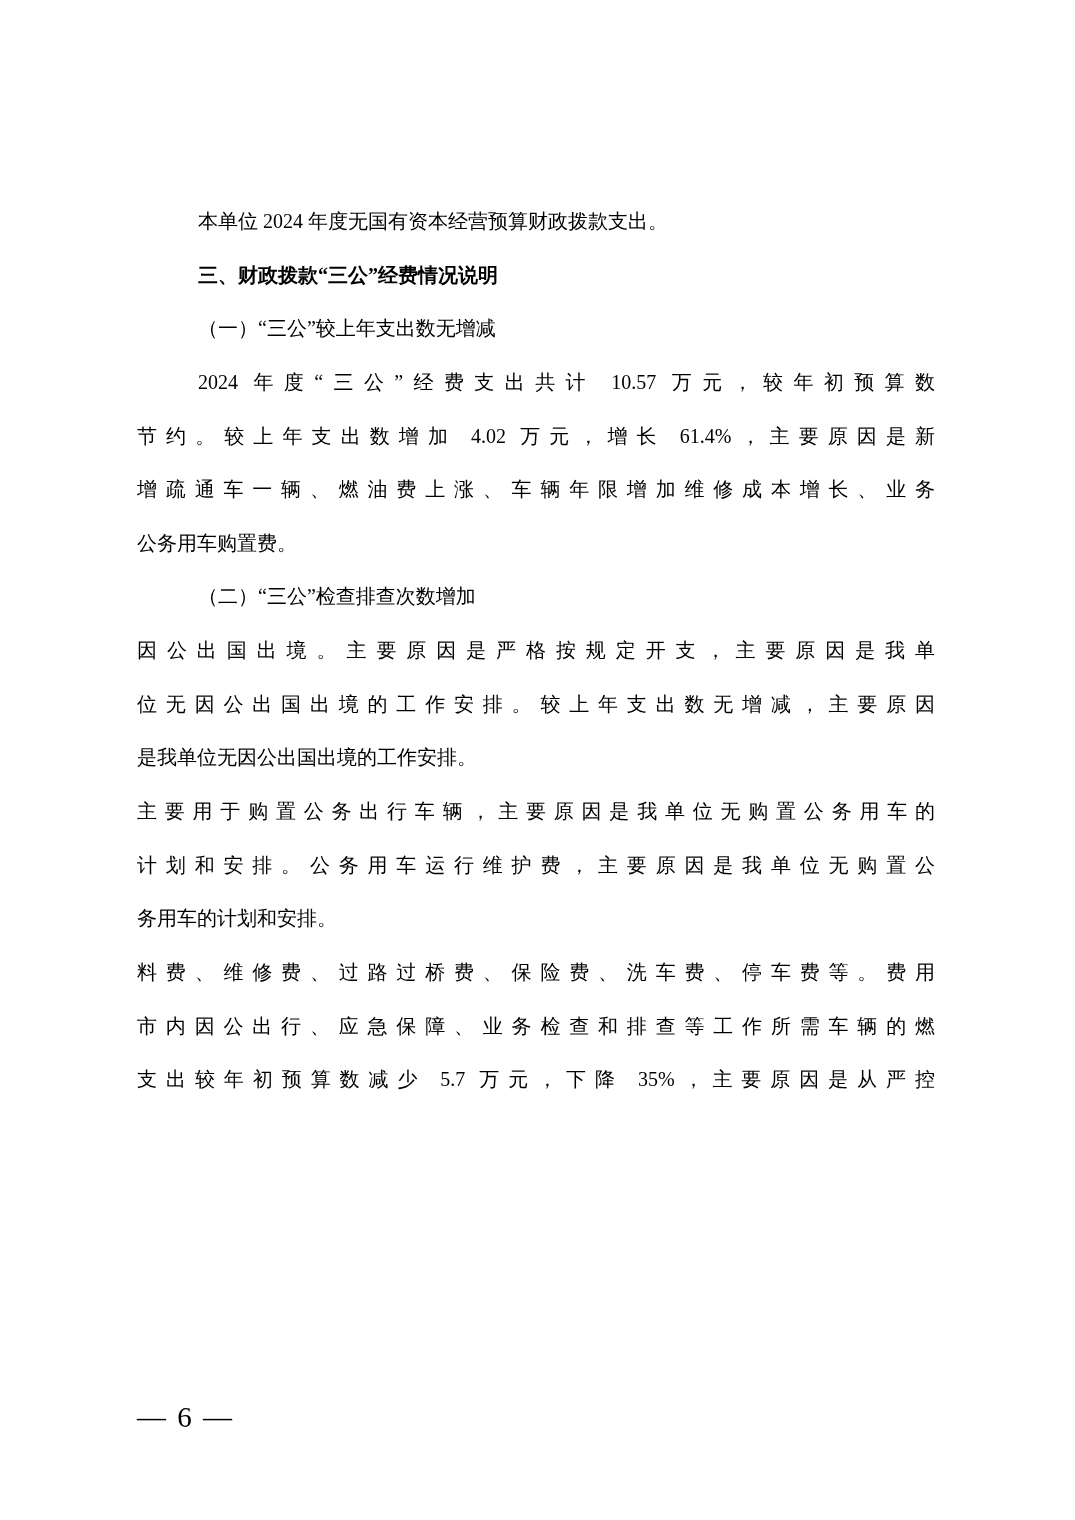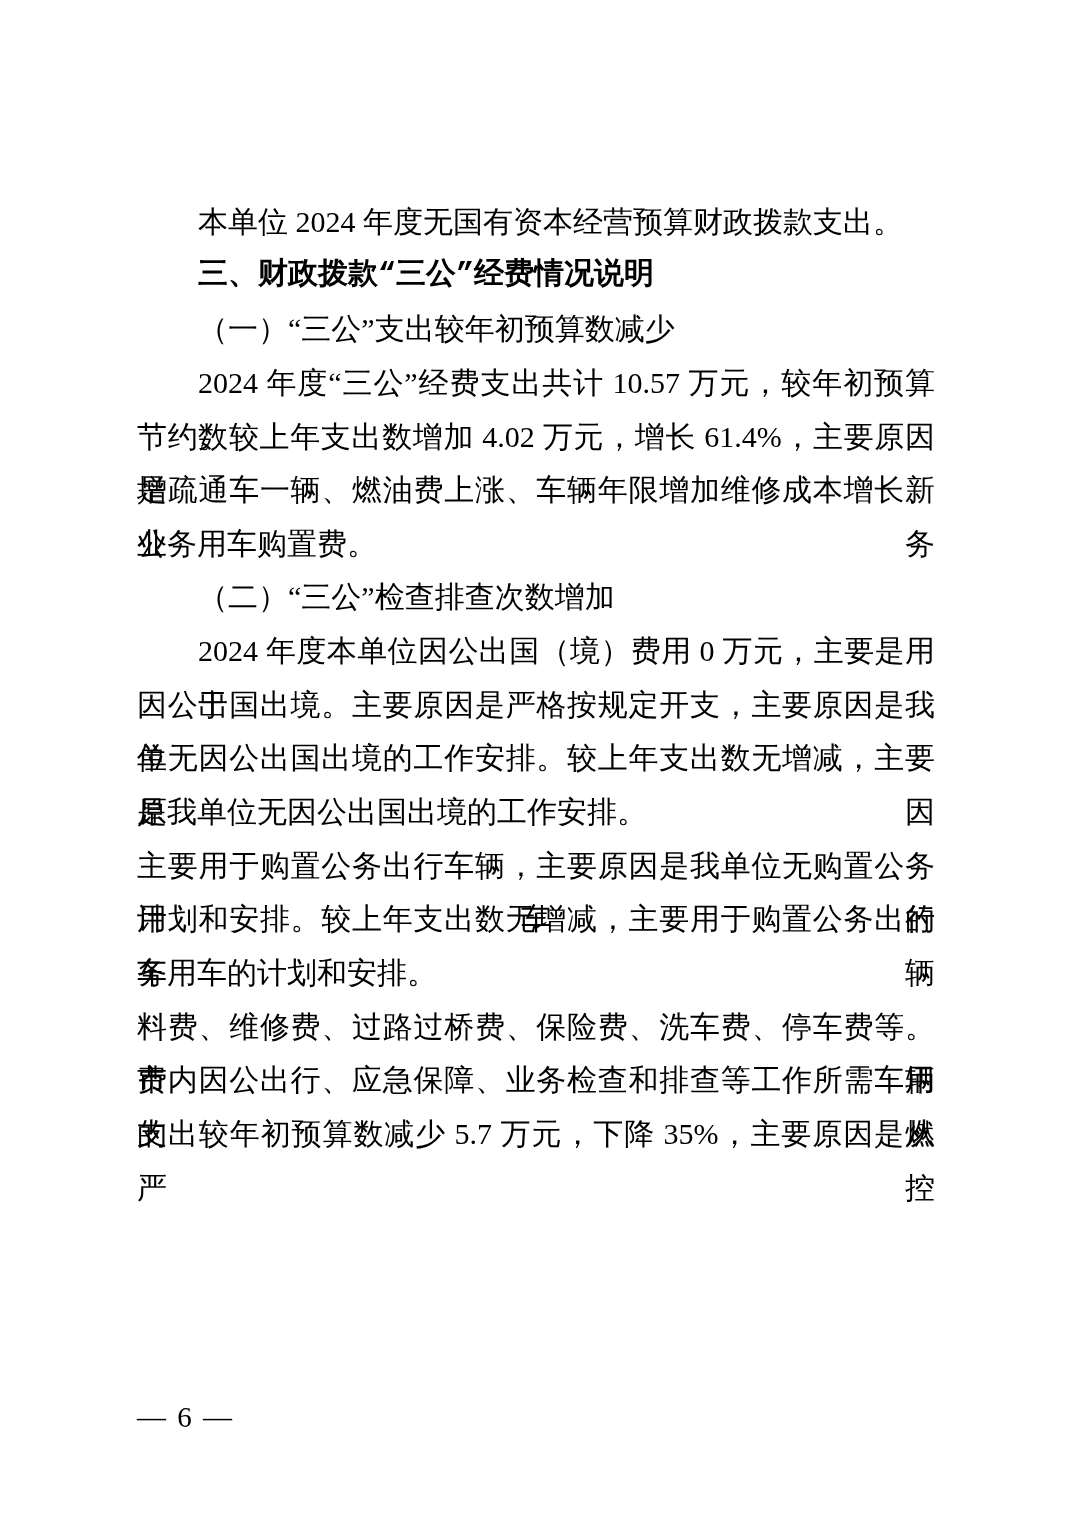--- a/index.html
+++ b/index.html
@@ -10,60 +10,59 @@
     color:#000000;
   }
   .page {
     position:absolute; left:0; top:0; width:1075px; height:1520px;
     background:#ffffff;
   }
   .content {
     position:absolute; left:137px; top:195px; width:798px;
   }
   .line {
-    font-size:30px;
+    font-size:20px;
     height:53.65px;
     line-height:53.65px;
     white-space:nowrap;
   }
   .justify {
     white-space:normal;
     text-align:justify;
     text-align-last:justify;
     text-justify:inter-ideograph;
   }
   .indent { padding-left:61px; }
   .heading {
-    font-family:Liberation Mono, monospace;
+    font-family:Liberation Serif, serif;
     font-weight:700;
   }
   .page-num {
     position:absolute; left:137px; top:1399px;
     font-size:29px; line-height:36px;
     letter-spacing:2px;
   }
 </style>
 </head>
 <body>
 
 <div class="page">
   <div class="content">
     <div class="line indent">本单位 2024 年度无国有资本经营预算财政拨款支出。</div>
     <div class="line indent heading">三、财政拨款“三公”经费情况说明</div>
-    <div class="line indent">（一）“三公”支出较年初预算数减少</div>
+    <div class="line indent">（一）“三公”较上年支出数无增减</div>
     <div class="line indent justify">2024 年度“三公”经费支出共计 10.57 万元，较年初预算数</div>
     <div class="line justify">节约。较上年支出数增加 4.02 万元，增长 61.4%，主要原因是新</div>
     <div class="line justify">增疏通车一辆、燃油费上涨、车辆年限增加维修成本增长、业务</div>
     <div class="line">公务用车购置费。</div>
     <div class="line indent">（二）“三公”检查排查次数增加</div>
-    <div class="line indent justify">2024 年度本单位因公出国（境）费用 0 万元，主要是用于</div>
     <div class="line justify">因公出国出境。主要原因是严格按规定开支，主要原因是我单</div>
     <div class="line justify">位无因公出国出境的工作安排。较上年支出数无增减，主要原因</div>
     <div class="line">是我单位无因公出国出境的工作安排。</div>
     <div class="line justify">主要用于购置公务出行车辆，主要原因是我单位无购置公务用车的</div>
-    <div class="line justify">计划和安排。较上年支出数无增减，主要用于购置公务出行车辆</div>
+    <div class="line justify">计划和安排。公务用车运行维护费，主要原因是我单位无购置公</div>
     <div class="line">务用车的计划和安排。</div>
     <div class="line justify">料费、维修费、过路过桥费、保险费、洗车费、停车费等。费用</div>
     <div class="line justify">市内因公出行、应急保障、业务检查和排查等工作所需车辆的燃</div>
     <div class="line justify">支出较年初预算数减少 5.7 万元，下降 35%，主要原因是从严控</div>
   </div>
   <div class="page-num">— 6 —</div>
 </div>
 
 </body></html>

